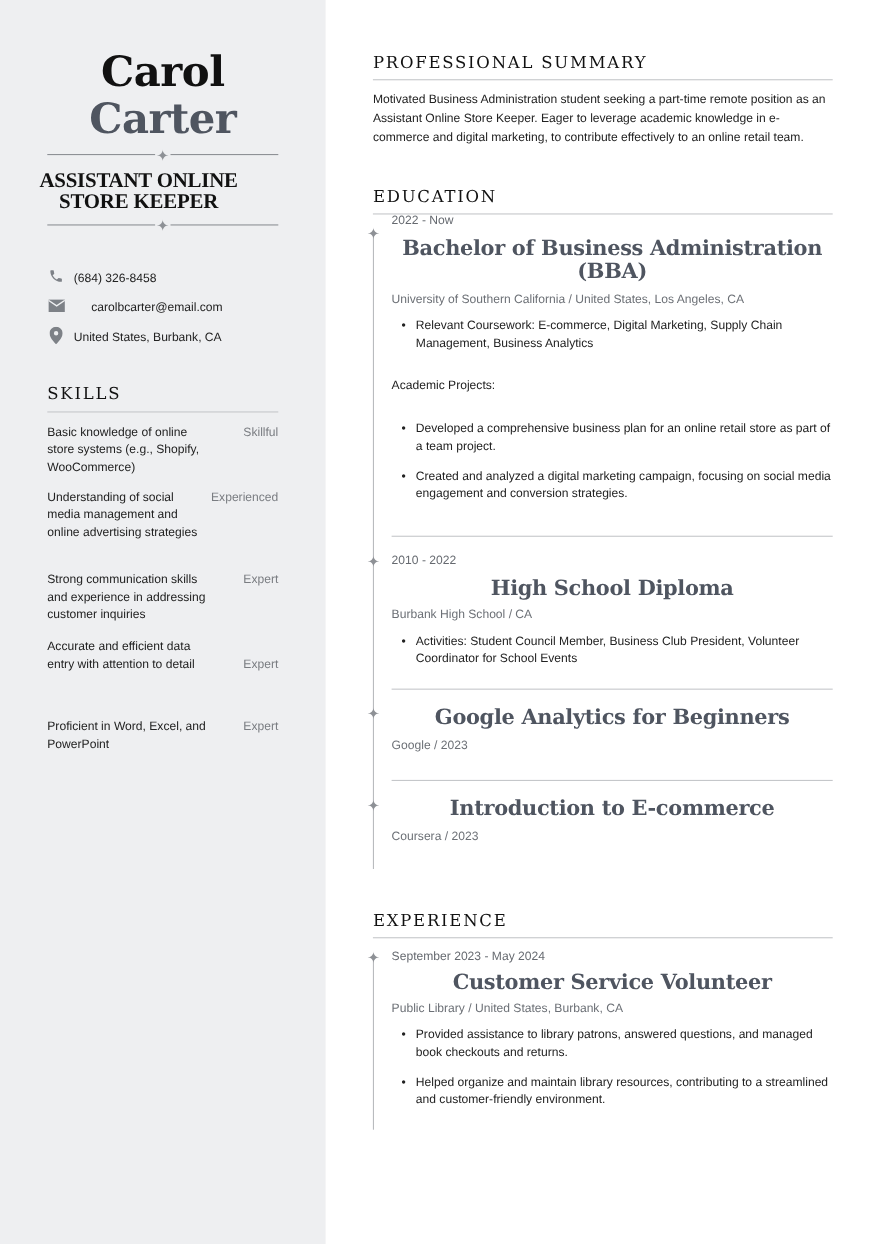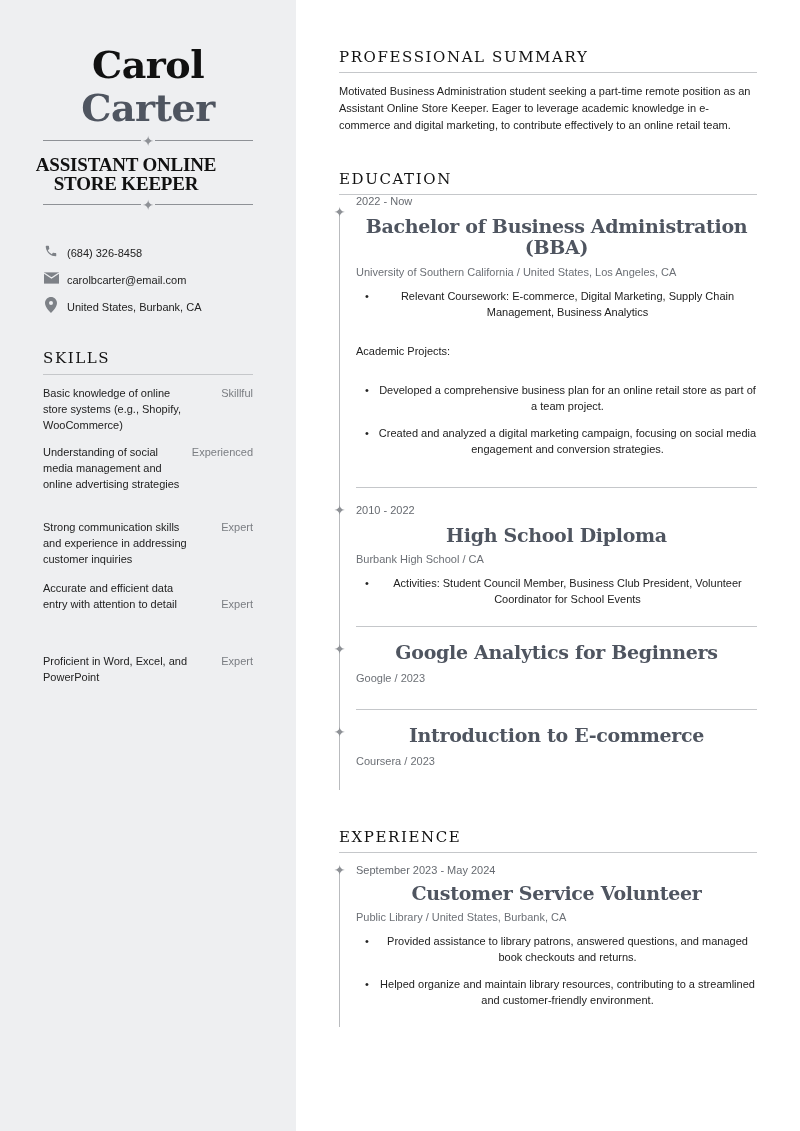--- a/index.html
+++ b/index.html
@@ -33,21 +33,21 @@
     .sec-heading { position: absolute; left: 0; width: 418px; font-family: "DejaVu Serif", "Liberation Serif", serif; font-size: 15px; letter-spacing: 1.6px; color: #111; padding-bottom: 6px; border-bottom: 1px solid #c5c7ca; }
     .summary { position: absolute; left: 0; top: 83px; width: 418px; font-size: 11px; line-height: 17px; color: #222; }
 
     .timeline-line { position: absolute; left: 0; width: 1px; background: #b9bbbe; }
     .tl-star { position: absolute; left: -6px; width: 13px; height: 14px; font-size: 14px; line-height: 14px; text-align: center; color: #8e9196; }
 
     .entry { position: absolute; left: 17px; width: 401px; }
     .date { font-size: 11px; color: #666a70; line-height: 14px; }
     .etitle { font-family: "DejaVu Serif", "Liberation Serif", serif; font-weight: bold; font-size: 19px; line-height: 21px; color: #4f5560; letter-spacing: -0.3px; text-align: center; }
     .meta { font-size: 11px; color: #6c7076; line-height: 14px; }
-    .bullets { list-style: none; text-align: center; }
+    .bullets { list-style: none; }
     .bullets li { position: relative; padding-left: 22px; font-size: 11px; line-height: 16px; color: #222; }
     .bullets li::before { content: "•"; position: absolute; left: 9px; top: 0; color: #222; }
     .plain { font-size: 11px; line-height: 16px; color: #222; }
     .sep { position: absolute; left: 17px; width: 401px; height: 1px; background: #c5c7ca; }
   </style>
 </head>
 <body>
 
 <div class="sidebar">
   <div class="name first">Carol</div>
@@ -71,21 +71,21 @@
   </div>
 
   <div class="contact" style="top:241px;">
     <span class="ic">
       <svg width="14" height="14" viewBox="0 0 24 24">
           <path d="M6.6 10.8c1.4 2.8 3.8 5.1 6.6 6.6l2.2-2.2c.3-.3.7-.4 1-.2 1.1.4 2.3.6 3.6.6.6 0 1 .4 1 1V20c0 .6-.4 1-1 1C10.6 21 3 13.4 3 4c0-.6.4-1 1-1h3.5c.6 0 1 .4 1 1 0 1.3.2 2.5.6 3.6.1.3 0 .7-.2 1z"></path>
         </svg>
     </span>
     <span>(684) 326-8458</span>
   </div>
-  <div class="contact" style="top:268px;">
+  <div class="contact" style="top:268px;gap:16px;">
     <span class="ic">
       <svg width="15" height="12" viewBox="0 0 24 18">
           <path d="M0 0h24v18H0z" fill="#7d8187"></path>
           <path d="M0 1l12 8 12-8" stroke="#eeeff1" stroke-width="2" fill="none"></path>
         </svg>
     </span>
     <span>carolbcarter@email.com</span>
   </div>
   <div class="contact" style="top:295px;">
     <span class="ic">

